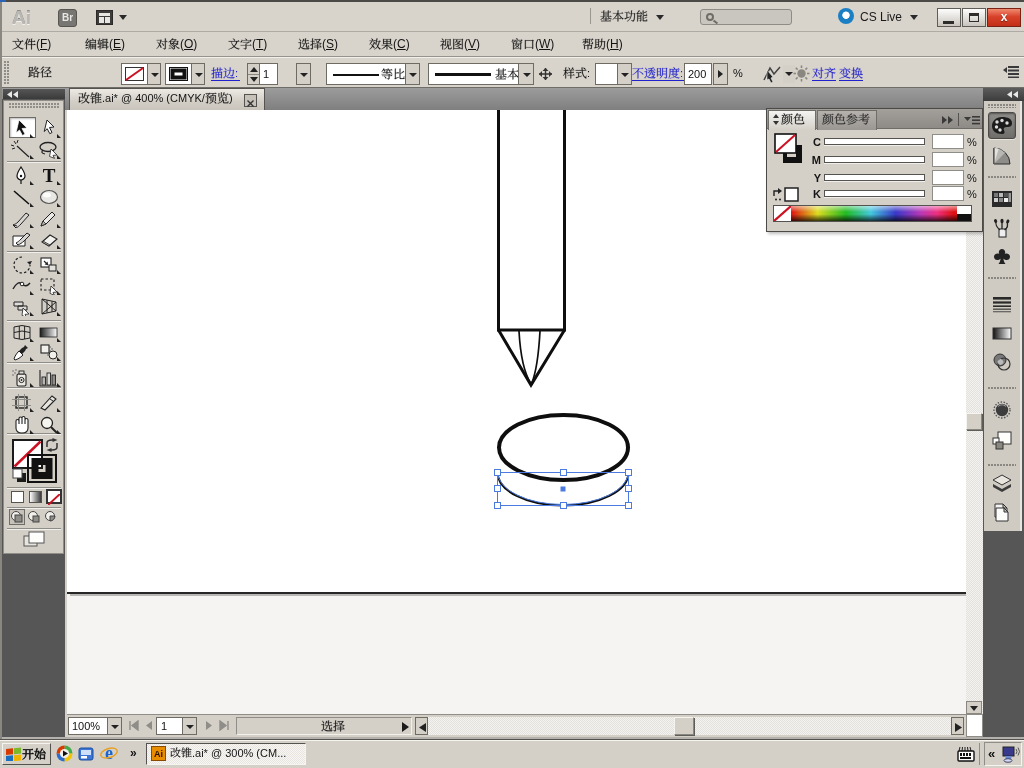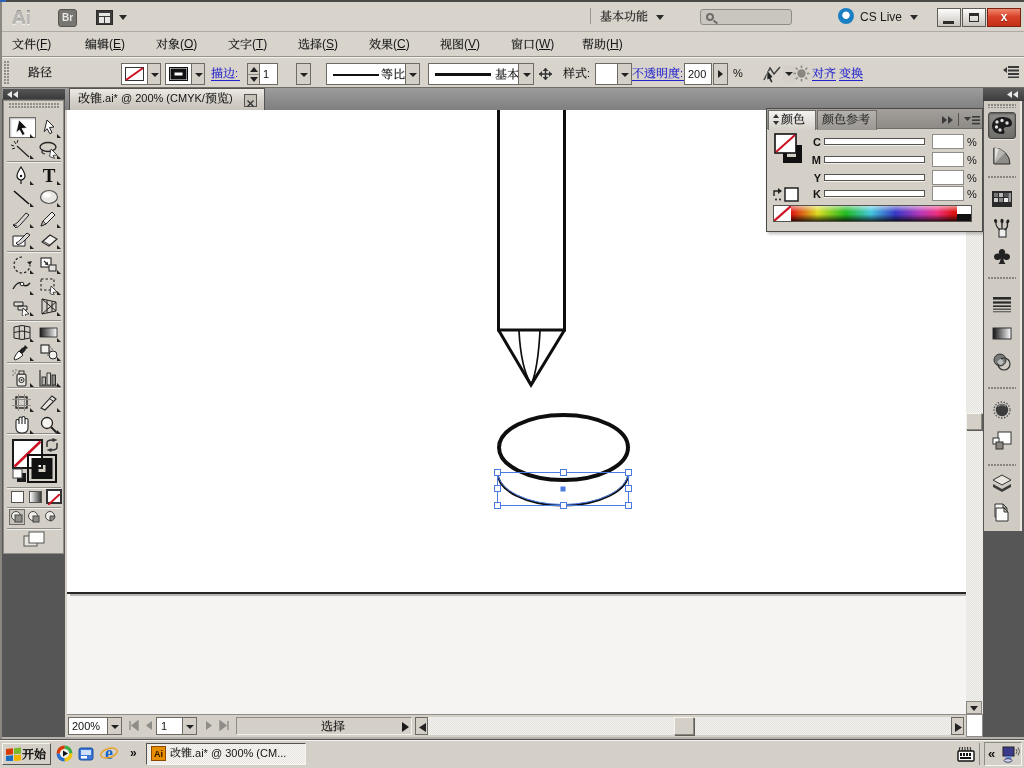--- a/index.html
+++ b/index.html
@@ -212,21 +212,21 @@
     </svg>
 <div class="abs" style="left:2px;top:88px;width:1022px;height:22px;background:linear-gradient(#9c9c9c,#7f7f7f);"></div>
 <div class="abs" style="left:3px;top:89px;width:62px;height:11px;background:linear-gradient(#565656,#3a3a3a);border-bottom:1px solid #2e2e2e;"></div>
 <svg class="abs" style="left:7px;top:91px;" width="12" height="7">
       <path d="M5 0v7l-5-3.5zM11 0v7l-5-3.5z" fill="#e8e8e8"></path>
     </svg>
 <div class="abs" style="left:69px;top:88px;width:196px;height:22px;background:linear-gradient(#edeae4,#d2cec6 60%,#c9c5bd);border:1px solid #55534f;border-bottom:none;"></div>
 <div class="abs" style="left:78px;top:92px;height:14px;"><svg style="display:inline-block;vertical-align:top;" width="24" height="12" viewBox="0 0 2000 1000" fill="#141414" stroke="#141414" stroke-width="14">
         <path d="M83 509L83 112C83 94 79 88 51 75L93 -14C101 -10 113 0 119 16C251 91 369 165 437 205L431 219C325 174 220 131 146 102L146 410L147 440L334 440L334 394L344 394C366 394 397 410 398 417L398 692C418 696 434 703 440 711L361 772L324 732L54 732L63 703L334 703L334 469L160 469ZM693 812L584 840C545 632 463 438 369 313L384 302C438 352 488 415 530 488C553 377 584 275 633 187C554 86 444 3 294 -62L301 -76C459 -24 576 47 663 138C720 54 795 -17 898 -69C908 -39 930 -22 960 -17L963 -7C851 38 766 102 701 181C787 287 838 417 866 569L943 569C957 569 966 574 969 585C937 616 883 658 883 658L836 598L586 598C613 658 636 723 655 791C678 791 689 801 693 812ZM573 569L789 569C769 441 729 329 665 231C609 314 572 410 547 517Z" transform="translate(0,880) scale(1,-1)"></path>
         <path d="M624 844L612 838C645 799 677 734 676 681C737 625 807 762 624 844ZM877 699L833 645L521 645L506 651C529 697 548 742 562 781C587 780 596 785 600 796L496 833C471 716 414 545 336 432L348 421C385 458 419 502 448 547L448 -79L458 -79C488 -79 509 -62 509 -57L509 -4L944 -4C958 -4 967 1 970 12C940 41 891 80 891 80L846 26L717 26L717 210L908 210C921 210 930 215 933 226C904 254 856 293 856 293L814 239L717 239L717 411L905 411C918 411 927 416 930 427C901 455 853 494 853 494L811 440L717 440L717 615L929 615C943 615 952 620 955 631C925 661 877 699 877 699ZM509 26L509 210L656 210L656 26ZM509 239L509 411L656 411L656 239ZM509 440L509 615L656 615L656 440ZM225 792C250 793 259 802 261 813L160 845C139 734 80 550 23 451L37 443C86 499 132 577 169 654L373 654C386 654 395 659 397 670C368 699 323 733 323 733L283 683L182 683C199 721 214 759 225 792ZM298 559L258 508L96 508L104 478L168 478L168 342L35 342L43 312L168 312L168 51C168 35 163 28 133 5L200 -58C205 -53 211 -44 213 -31C286 40 355 111 389 145L380 158C327 121 273 86 230 58L230 312L368 312C381 312 392 317 394 328C365 356 319 394 319 394L277 342L230 342L230 478L346 478C359 478 368 483 371 494C343 523 298 559 298 559Z" transform="translate(1000,880) scale(1,-1)"></path>
-      </svg><span style="font-size:11px;color:#141414;vertical-align:top;line-height:13px;">.ai* @ 200% (CMYK/</span><svg style="display:inline-block;vertical-align:top;" width="24" height="12" viewBox="0 0 2000 1000" fill="#141414" stroke="#141414" stroke-width="14">
+      </svg><span style="font-size:11px;color:#141414;vertical-align:top;line-height:13px;">.ai* @ 400% (CMYK/</span><svg style="display:inline-block;vertical-align:top;" width="24" height="12" viewBox="0 0 2000 1000" fill="#141414" stroke="#141414" stroke-width="14">
         <path d="M743 475L644 486C643 210 655 42 358 -68L369 -86C712 17 706 187 711 450C733 452 741 463 743 475ZM698 117L688 107C757 62 852 -18 890 -75C971 -109 992 45 698 117ZM876 826L832 770L431 770L439 741L641 741C635 690 626 624 617 583L534 583L467 614L467 119L478 119C504 119 528 135 528 142L528 553L830 553L830 140L839 140C860 140 890 154 891 161L891 546C908 548 922 555 928 562L855 620L821 583L646 583C671 624 698 687 719 741L933 741C947 741 956 746 959 757C928 787 876 826 876 826ZM123 663L112 654C161 621 218 558 229 504C273 477 305 529 263 584C311 628 366 689 396 732C416 733 428 734 436 742L363 812L321 772L50 772L59 742L320 742C300 700 271 646 245 604C220 626 181 648 123 663ZM255 28L255 455L353 455C339 416 318 366 304 336L318 329C351 359 400 411 425 446C444 447 456 448 463 455L391 524L352 485L44 485L53 455L192 455L192 31C192 17 188 12 171 12C154 12 65 18 65 19L65 3C105 -3 128 -10 141 -21C154 -31 158 -49 159 -69C244 -60 255 -22 255 28Z" transform="translate(0,880) scale(1,-1)"></path>
         <path d="M423 828L323 839L323 453L335 453C360 453 386 466 386 473L386 802C411 805 421 814 423 828ZM227 765L128 775L128 476L140 476C164 476 190 490 190 497L190 737C215 741 225 750 227 765ZM601 219L511 230L511 3C511 -46 527 -60 613 -60L745 -60C927 -60 958 -49 958 -19C958 -6 953 0 931 7L928 127L915 127C904 73 893 27 885 11C881 1 878 0 864 -1C848 -3 805 -3 747 -3L621 -3C576 -3 571 0 571 14L571 196C590 198 600 207 601 219ZM545 342L448 351C443 181 435 40 52 -62L62 -80C488 13 500 159 512 316C533 319 542 329 545 342ZM650 641L640 632C687 598 750 536 769 486C838 449 872 589 650 641ZM266 130L266 398L720 398L720 122L730 122C751 122 783 136 784 142L784 389C801 392 816 400 822 407L746 466L711 427L271 427L202 460L202 108L211 108C238 108 266 123 266 130ZM653 814L553 841C527 708 477 575 421 489L437 479C488 528 533 596 569 674L934 674C948 674 957 678 960 689C926 720 873 763 873 763L825 702L582 702C594 732 606 762 616 794C638 793 649 802 653 814Z" transform="translate(1000,880) scale(1,-1)"></path>
       </svg><span style="font-size:11px;color:#141414;vertical-align:top;line-height:13px;">)</span></div>
 <div class="abs" style="left:244px;top:94px;width:13px;height:13px;border:1px solid #55534f;background:#c6c2ba;"><svg width="11" height="11">
         <path d="M2.5 2.5l6 6M8.5 2.5l-6 6" stroke="#333" stroke-width="1.4"></path>
       </svg></div>
 <div class="abs" style="left:67px;top:110px;width:899px;height:604px;background:#ffffff;"></div>
 <div class="abs" style="left:67px;top:592px;width:899px;height:2px;background:#262626;"></div>
 <div class="abs" style="left:67px;top:594px;width:899px;height:120px;background:#f5f4f2;"></div>
 <div class="abs" style="left:70px;top:594px;width:896px;height:2px;background:#b9b7b4;"></div>
@@ -646,21 +646,21 @@
 <svg class="abs" style="left:991px;top:503px;" width="22" height="22" viewBox="0 0 22 22">
       <path d="M4 1h8l4 4v9H4z" fill="#f4f3f1" stroke="#333"></path>
       <path d="M12 1l4 4h-4z" fill="#c6c2ba" stroke="#333"></path>
       <g transform="translate(5,5)">
         <path d="M0 0h8l4 4v9H0z" fill="#fdfdfc" stroke="#333"></path>
         <path d="M8 0l4 4H8z" fill="#c6c2ba" stroke="#333"></path>
       </g>
     </svg>
 <div class="abs" style="left:67px;top:714px;width:899px;height:23px;background:#d4d0c8;border-top:1px solid #8f8d88;"></div>
 <div class="abs" style="left:2px;top:737px;width:1022px;height:3px;background:#b5b2ad;"></div>
-<div class="abs fld" style="left:68px;top:717px;width:40px;height:18px;font-size:11px;line-height:16px;padding-left:3px;color:#111;">200%</div>
+<div class="abs fld" style="left:68px;top:717px;width:40px;height:18px;font-size:11px;line-height:16px;padding-left:3px;color:#111;">100%</div>
 <div class="abs cbtn" style="left:107px;top:717px;width:15px;height:18px;">
       <div class="abs" style="left:3px;top:7px;border-left:4px solid transparent;border-right:4px solid transparent;border-top:4px solid #222;"></div>
     </div>
 <svg class="abs" style="left:128px;top:720px;" width="11" height="11">
       <path d="M2 1v9M10 1L4 5.5 10 10z" fill="#8f8d88" stroke="#8f8d88" stroke-width="1.4"></path>
     </svg>
 <svg class="abs" style="left:144px;top:720px;" width="9" height="11">
       <path d="M8 1L2 5.5 8 10z" fill="#8f8d88"></path>
     </svg>
 <div class="abs fld" style="left:156px;top:717px;width:27px;height:18px;font-size:11px;line-height:16px;padding-left:4px;color:#111;">1</div>

